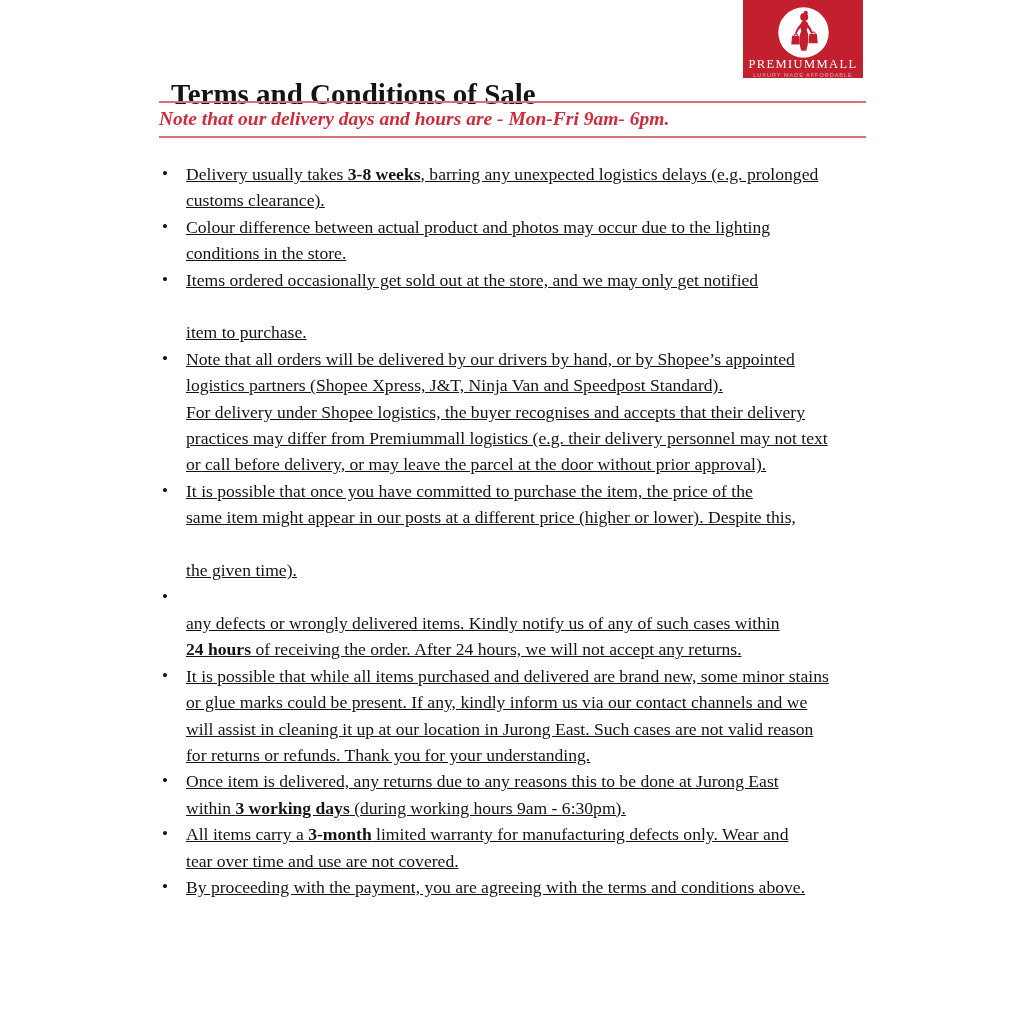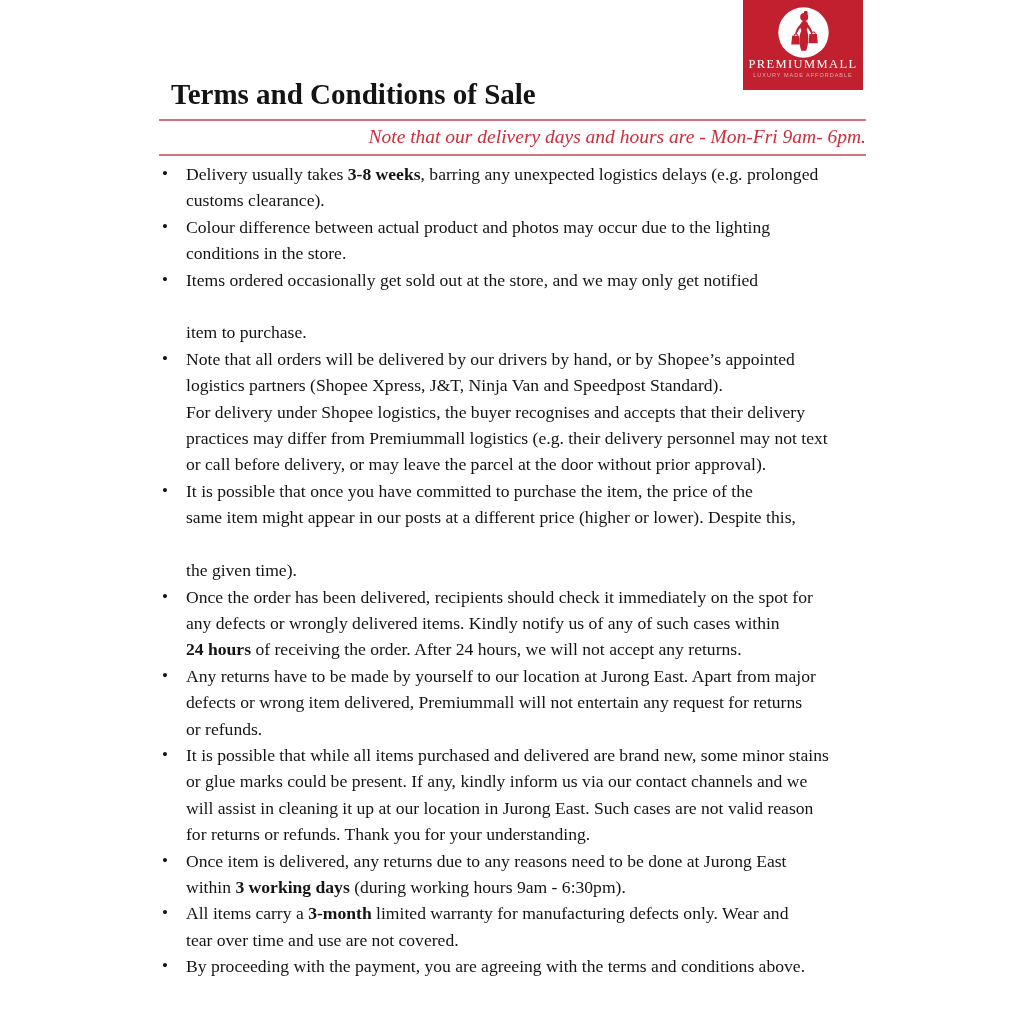--- a/index.html
+++ b/index.html
@@ -1,37 +1,37 @@
 <!DOCTYPE html>
 <html><head>
 <meta charset="utf-8">
 <style>
   html,body{margin:0;padding:0;background:#ffffff;}
   body{width:1024px;height:1024px;position:relative;font-family:"Liberation Serif", serif;color:#151515;overflow:hidden;}
 
   
-  .logo{position:absolute;top:0;left:743px;width:120px;height:90px;background:#c2202f;text-align:center;}
+  .logo{position:absolute;top:0;left:743px;width:120px;height:78px;background:#c2202f;text-align:center;}
   .logo-icon{display:block;margin:5px auto 0;width:55px;height:55px;}
   .logo-name{color:#ffffff;font-size:12.5px;letter-spacing:1.4px;line-height:11px;margin-top:-1px;font-family:"Liberation Serif", serif;}
   .logo-tagline{color:#e2a7ae;font-size:5.5px;letter-spacing:1px;margin-top:2px;font-family:"Liberation Sans", sans-serif;}
 
   
   .title{position:absolute;top:66px;left:159px;width:707px;margin:12px;text-align:left;
          font-size:29px;font-weight:bold;color:#141414;font-family:"Liberation Serif", serif;}
 
   
-  .note-band{position:absolute;top:119px;left:159px;width:707px;
+  .note-band{position:absolute;top:101px;left:159px;width:707px;
              border-top:2px solid #d3737c;border-bottom:2px solid #d3737c;
-             padding:5px 0 6px;text-align:right;}
+             padding:5px 0 6px;text-align:left;font-weight:bold;}
   .note-text{font-style:italic;font-size:19.5px;color:#cc2d3d;}
 
   
   .terms{position:absolute;top:161px;left:159px;width:740px;margin:0;padding:0;list-style:none;
          font-size:17.6px;line-height:26.4px;color:#141414;}
-  .terms li{position:relative;padding-left:27px;white-space:nowrap;}
+  .terms li{position:relative;padding-left:27px;white-space:nowrap;text-decoration:underline;}
   .terms li::before{content:"\2022";position:absolute;left:3px;top:0;font-size:17px;}
   .terms b{font-weight:bold;}
 </style>
 </head>
 <body>
 
 <div class="logo">
   <svg class="logo-icon" viewBox="0 0 60 60" aria-hidden="true">
     <circle cx="30" cy="30" r="27.5" fill="#ffffff"></circle>
     <g fill="#c2202f">
@@ -55,19 +55,18 @@
 <div class="note-band">
   <div class="note-text">Note that our delivery days and hours are - Mon-Fri 9am- 6pm.</div>
 </div>
 
 <ul class="terms">
     <li><span>Delivery usually takes </span><b>3-8 weeks</b><span>, barring any unexpected logistics delays (e.g. prolonged</span><br><span>customs clearance).</span></li>
     <li><span>Colour difference between actual product and photos may occur due to the lighting</span><br><span>conditions in the store.</span></li>
     <li><span>Items ordered occasionally get sold out at the store, and we may only get notified</span><br><br><span>item to purchase.</span></li>
     <li><span>Note that all orders will be delivered by our drivers by hand, or by Shopee’s appointed</span><br><span>logistics partners (Shopee Xpress, J&amp;T, Ninja Van and Speedpost Standard).</span><br><span>For delivery under Shopee logistics, the buyer recognises and accepts that their delivery</span><br><span>practices may differ from Premiummall logistics (e.g. their delivery personnel may not text</span><br><span>or call before delivery, or may leave the parcel at the door without prior approval).</span></li>
     <li><span>It is possible that once you have committed to purchase the item, the price of the</span><br><span>same item might appear in our posts at a different price (higher or lower). Despite this,</span><br><br><span>the given time).</span></li>
-    <li><span>Once the order has been delivered, recipients should check it immediately on the spot for</span><br><span>any defects or wrongly delivered items. Kindly notify us of any of such cases within</span><br><b>24 hours</b><span> of receiving the order. After 24 hours, we will not accept any returns.</span></li>
-    <li><span>Any returns have to be made by yourself to our location at Jurong East. Apart from major</span><br><span>defects or wrong item delivered, Premiummall will not entertain any request for returns</span><br><span>or refunds.</span></li>
+    <li><br><span>any defects or wrongly delivered items. Kindly notify us of any of such cases within</span><br><b>24 hours</b><span> of receiving the order. After 24 hours, we will not accept any returns.</span></li>
     <li><span>It is possible that while all items purchased and delivered are brand new, some minor stains</span><br><span>or glue marks could be present. If any, kindly inform us via our contact channels and we</span><br><span>will assist in cleaning it up at our location in Jurong East. Such cases are not valid reason</span><br><span>for returns or refunds. Thank you for your understanding.</span></li>
-    <li><span>Once item is delivered, any returns due to any reasons need to be done at Jurong East</span><br><span>within </span><b>3 working days</b><span> (during working hours 9am - 6:30pm).</span></li>
+    <li><span>Once item is delivered, any returns due to any reasons this to be done at Jurong East</span><br><span>within </span><b>3 working days</b><span> (during working hours 9am - 6:30pm).</span></li>
     <li><span>All items carry a </span><b>3-month</b><span> limited warranty for manufacturing defects only. Wear and</span><br><span>tear over time and use are not covered.</span></li>
     <li><span>By proceeding with the payment, you are agreeing with the terms and conditions above.</span></li>
   </ul>
 
 </body></html>

